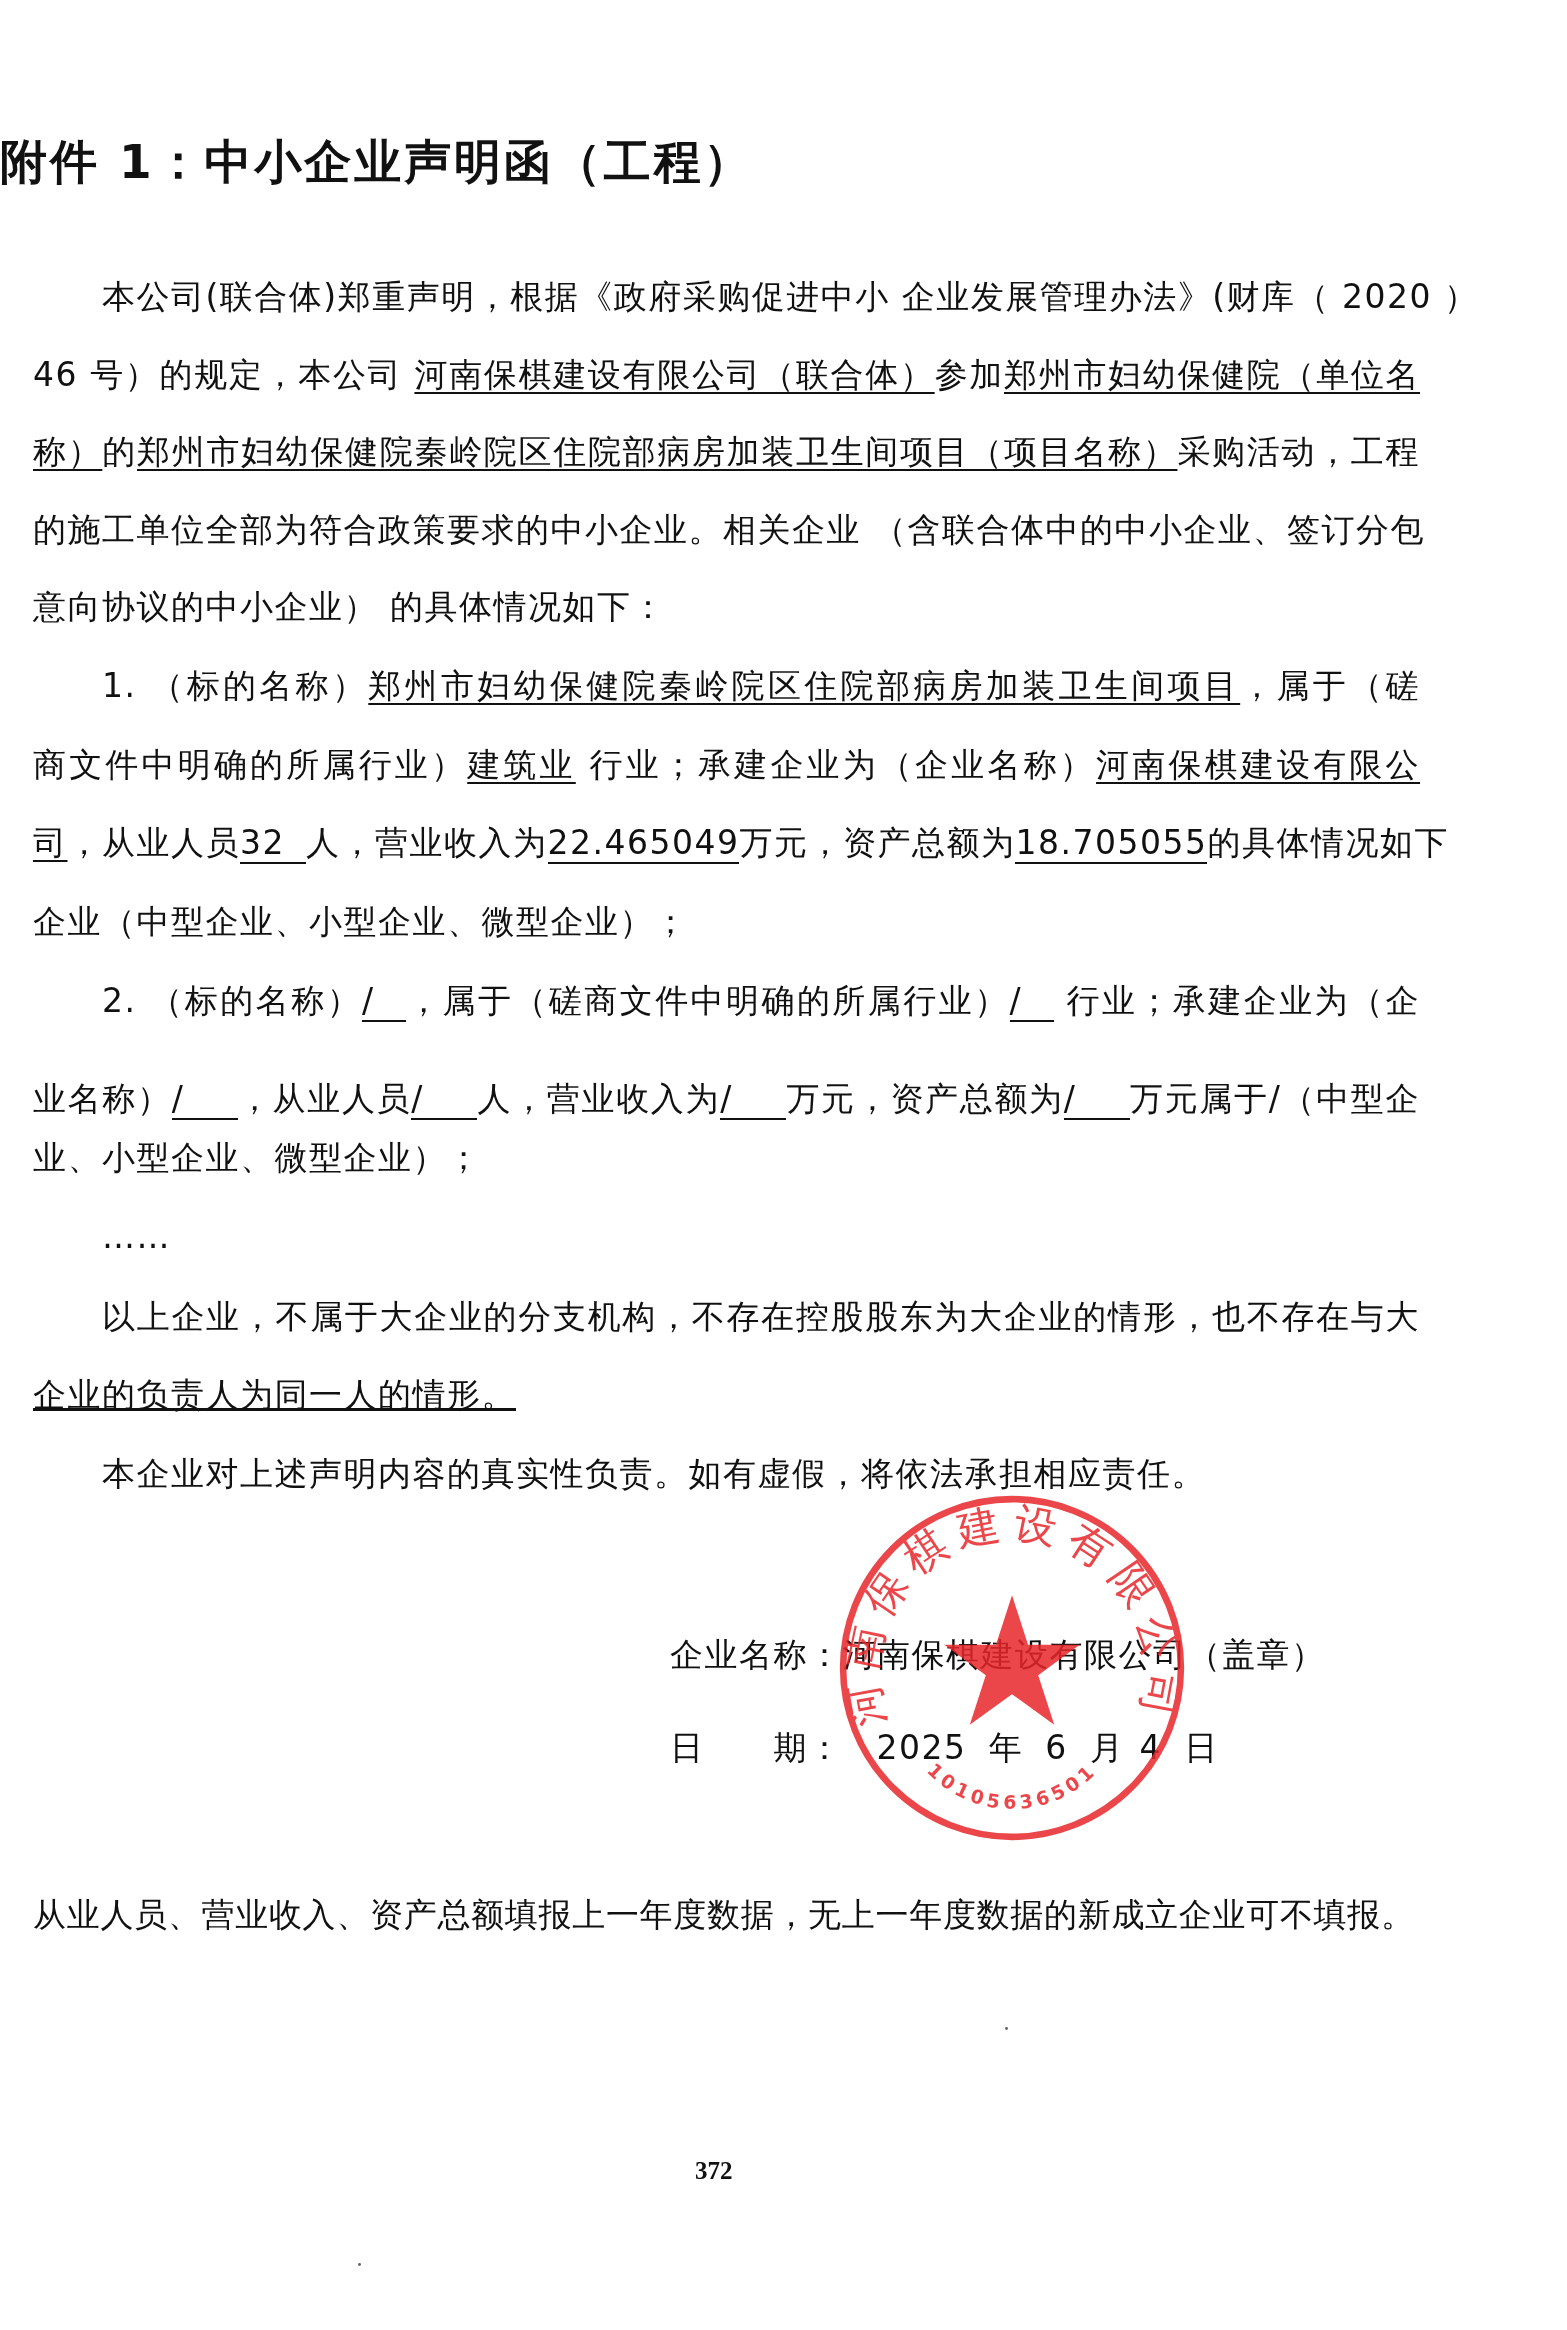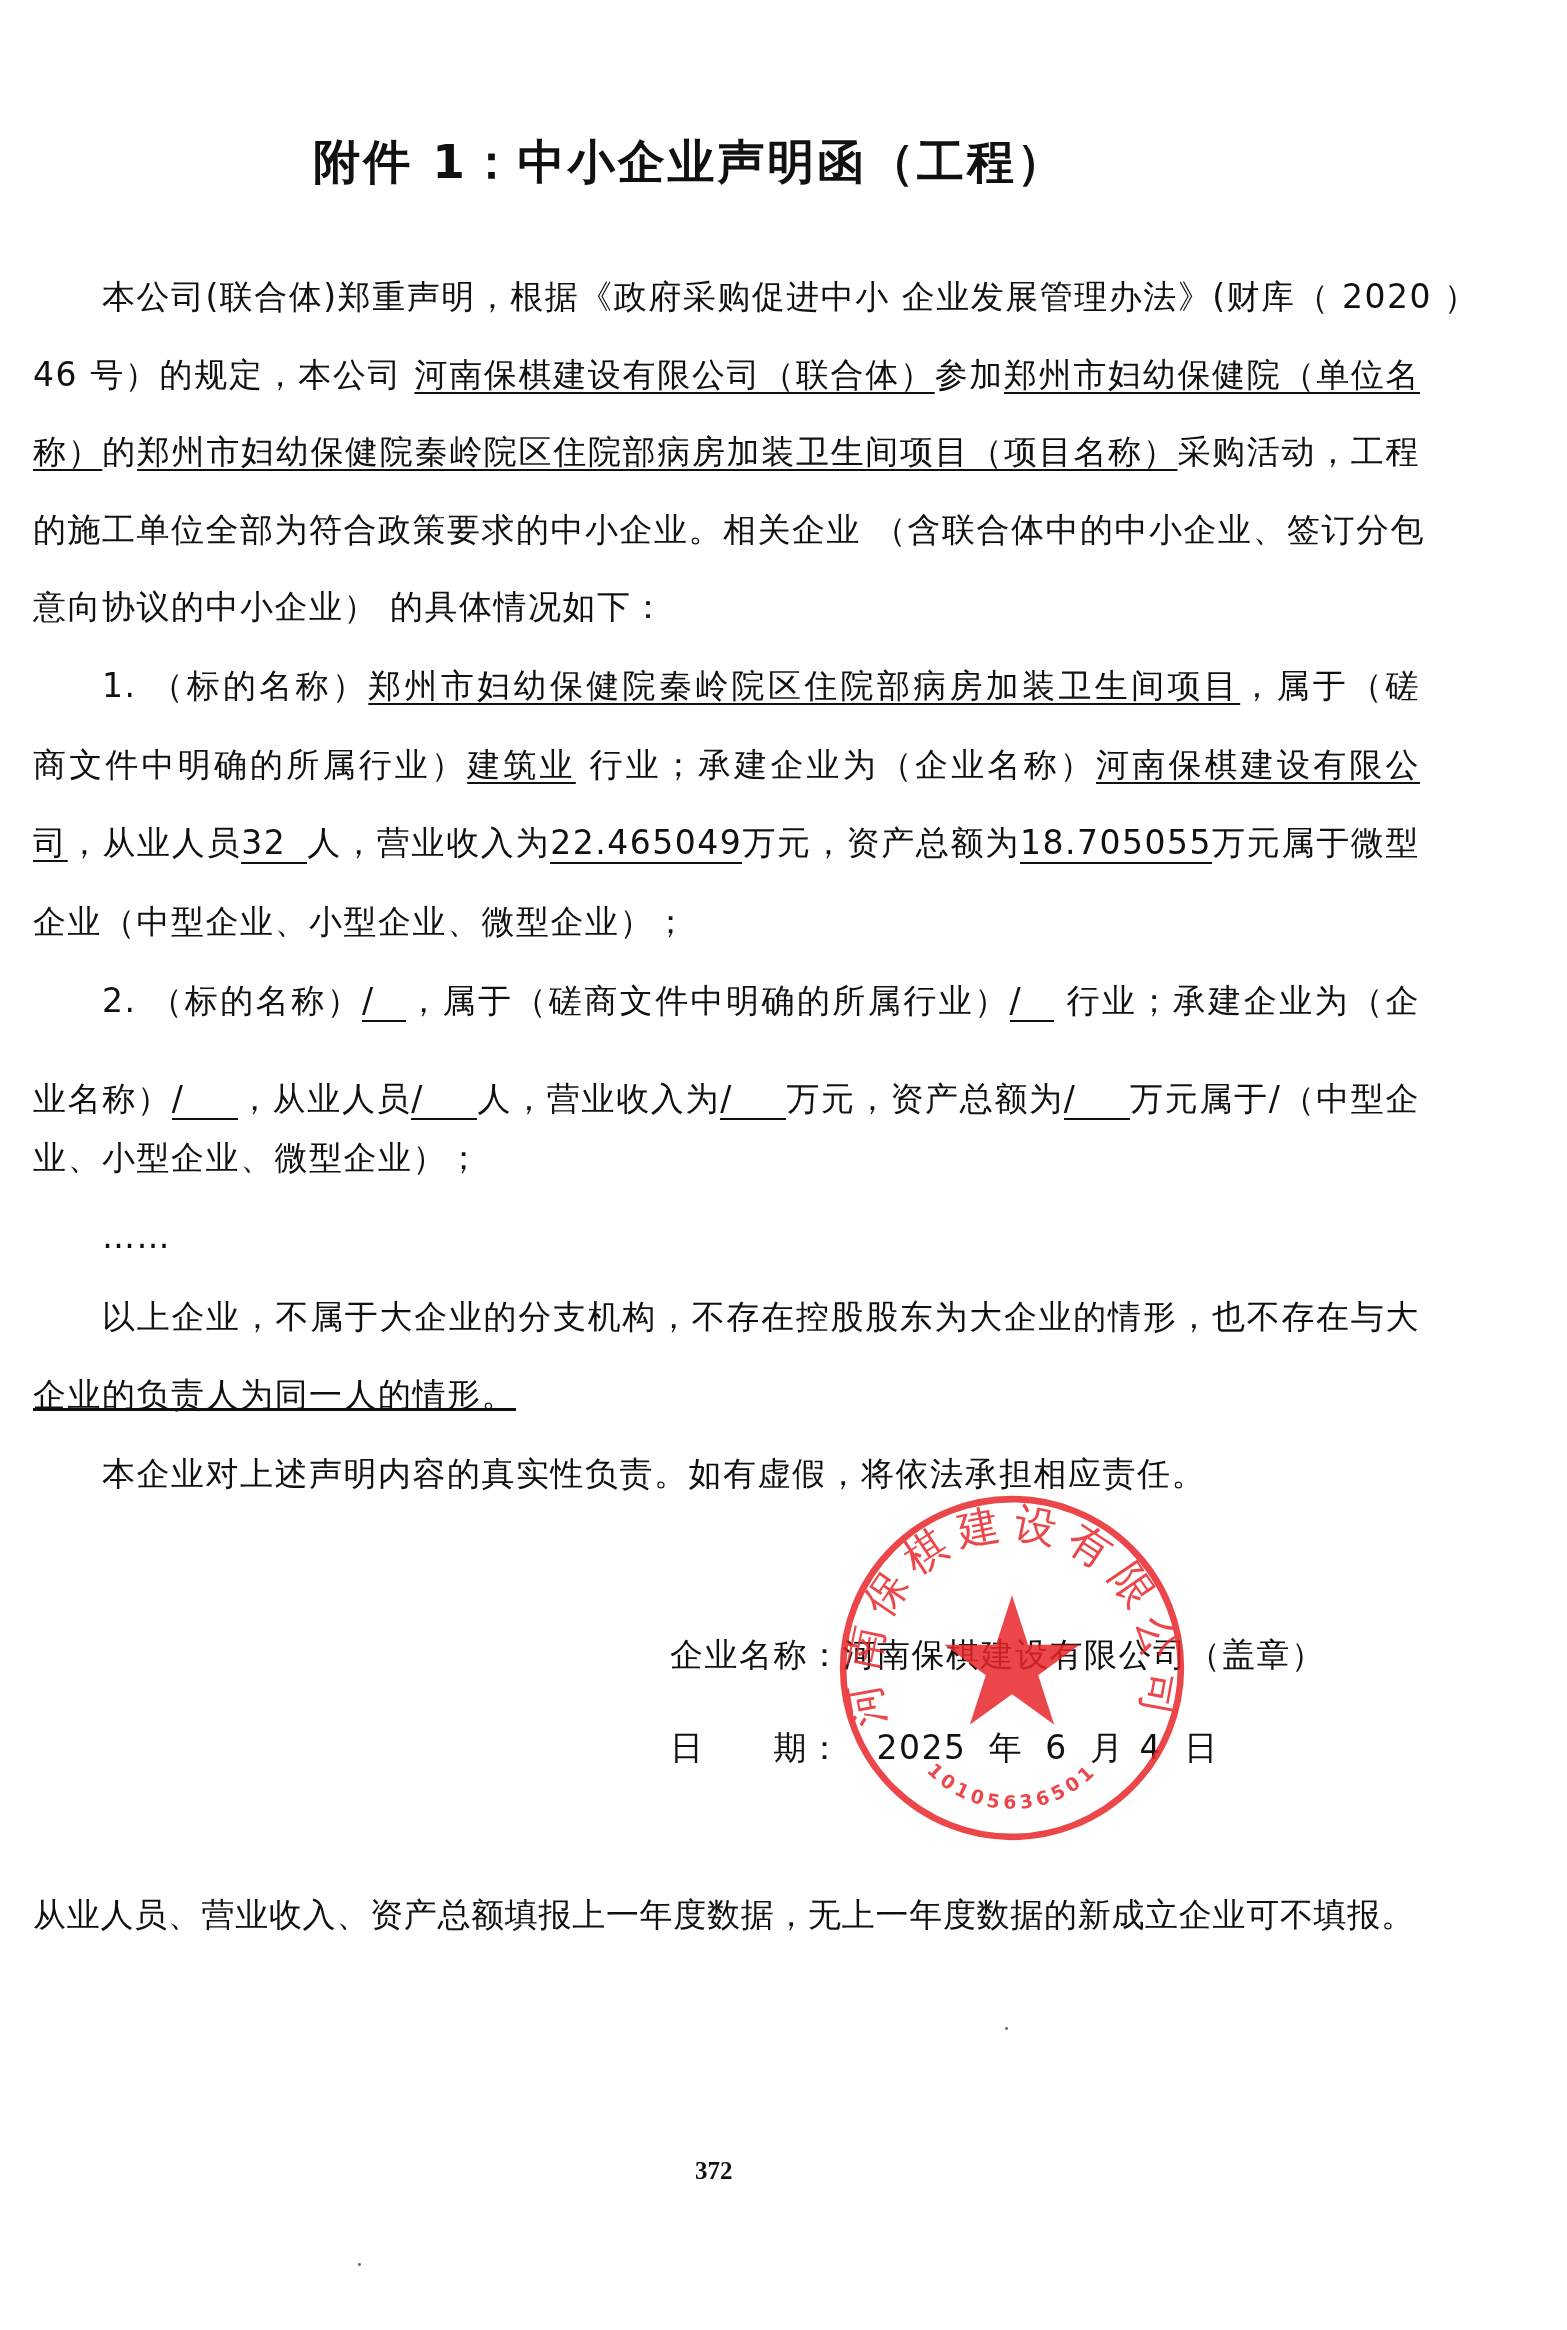--- a/index.html
+++ b/index.html
@@ -1,19 +1,19 @@
 <!DOCTYPE html>
 <html style="font-size:11.7px"><head>
 <meta charset="utf-8">
 <style>
   html, body { margin: 0; padding: 0; background: #ffffff; }
   body { width: 1567px; height: 2330px; position: relative; overflow: hidden;
          font-family: "DejaVu Sans", "Liberation Sans", sans-serif; color: #111; }
-  .title { position: absolute; top: 131px; left: 0; width: 1340px; text-align: center;
-           font-size: 47px; font-weight: bold; letter-spacing: 2.9px; margin-left: 20px; }
+  .title { position: absolute; top: 131px; left: 0; width: 1340px; text-align: left;
+           font-size: 47px; font-weight: bold; letter-spacing: 2.9px; }
   .line { position: absolute; left: 33px; width: 1387px; font-size: 33px; line-height: 44px;
           white-space: nowrap; letter-spacing: 1.5px; }
   .justify { text-align: justify; text-align-last: justify; }
   .indent { left: 102px; width: 1318px; }
   .u { text-decoration: underline; text-decoration-thickness: 2.2px; text-underline-offset: 5.8px; }
   .blank { display: inline-block; border-bottom: 2.2px solid #111; text-align: right; min-width: 58px; line-height: 38px; }
   .sig { position: absolute; font-size: 33px; line-height: 44px; white-space: nowrap; letter-spacing: 1.5px; z-index: 1; }
   .note { position: absolute; left: 33px; top: 1893px; font-size: 33px; letter-spacing: 0.7px; }
   .page-no { position: absolute; top: 2157px; left: 695px; font-family: Liberation Serif, serif;
              font-weight: bold; font-size: 25px; }
@@ -35,21 +35,21 @@
 <div class="line justify" style="top:508px;">的施工单位全部为符合政策要求的中小企业。相关企业 （含联合体中的中小企业、签订分包</div>
 <div class="line" style="top:585px;">意向协议的中小企业） 的具体情况如下：</div>
 
 <div class="line indent justify" style="top:664px;">
   <span>1. （标的名称）</span><span class="u">郑州市妇幼保健院秦岭院区住院部病房加装卫生间项目</span><span>，属于（磋</span>
 </div>
 <div class="line justify" style="top:743px;">
   <span>商文件中明确的所属行业）</span><span class="u">建筑业</span><span> 行业；承建企业为（企业名称）</span><span class="u">河南保棋建设有限公</span>
 </div>
 <div class="line justify" style="top:821px;">
-  <span class="u">司</span><span>，从业人员</span><span class="blank" style="min-width:66px;">32</span><span>人，营业收入为</span><span class="blank" style="min-width:189px;">22.465049</span><span>万元，资产总额为</span><span class="blank" style="min-width:189px;">18.705055</span><span>万元属于微型</span>
+  <span class="u">司</span><span>，从业人员</span><span class="blank" style="min-width:66px;">32</span><span>人，营业收入为</span><span class="blank" style="min-width:189px;">22.465049</span><span>万元，资产总额为</span><span class="blank" style="min-width:189px;">18.705055</span><span>的具体情况如下</span>
 </div>
 <div class="line" style="top:900px;">企业（中型企业、小型企业、微型企业）；</div>
 
 <div class="line indent justify" style="top:979px;">
   <span>2. （标的名称）</span><span class="blank" style="min-width:44px;">/</span><span>，属于（磋商文件中明确的所属行业）</span><span class="blank" style="min-width:44px;">/</span><span> 行业；承建企业为（企</span>
 </div>
 <div class="line justify" style="top:1057px;margin-top:20px;">
   <span>业名称）</span><span class="blank" style="min-width:66px;">/</span><span>，从业人员</span><span class="blank" style="min-width:66px;">/</span><span>人，营业收入为</span><span class="blank" style="min-width:66px;">/</span><span>万元，资产总额为</span><span class="blank" style="min-width:66px;">/</span><span>万元属于/（中型企</span>
 </div>
 <div class="line" style="top:1136px;">业、小型企业、微型企业）；</div>

